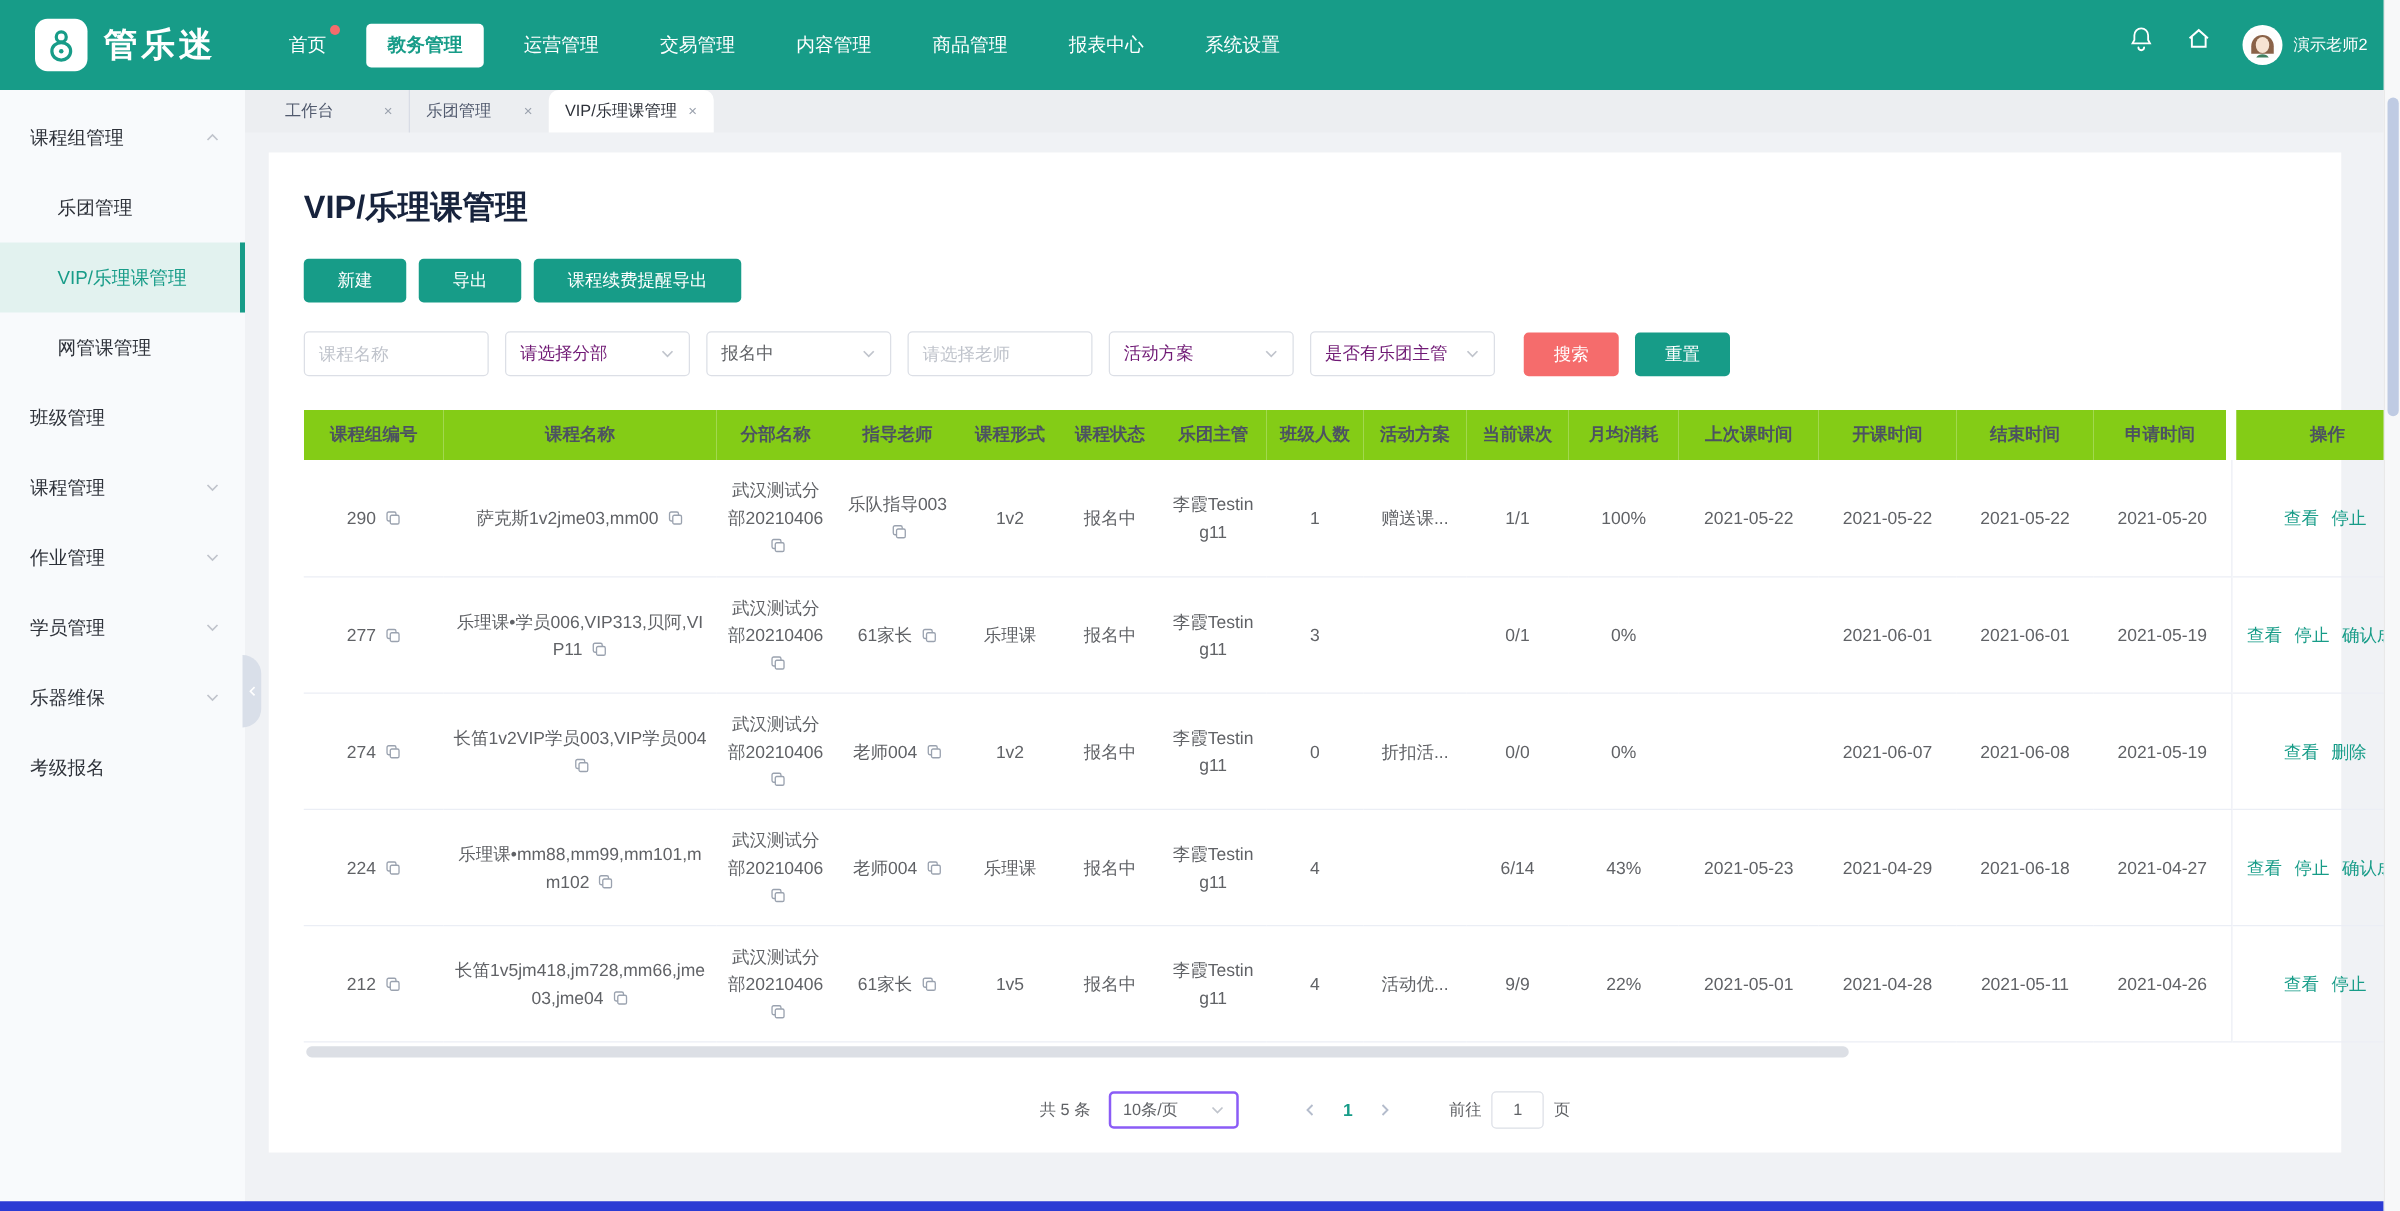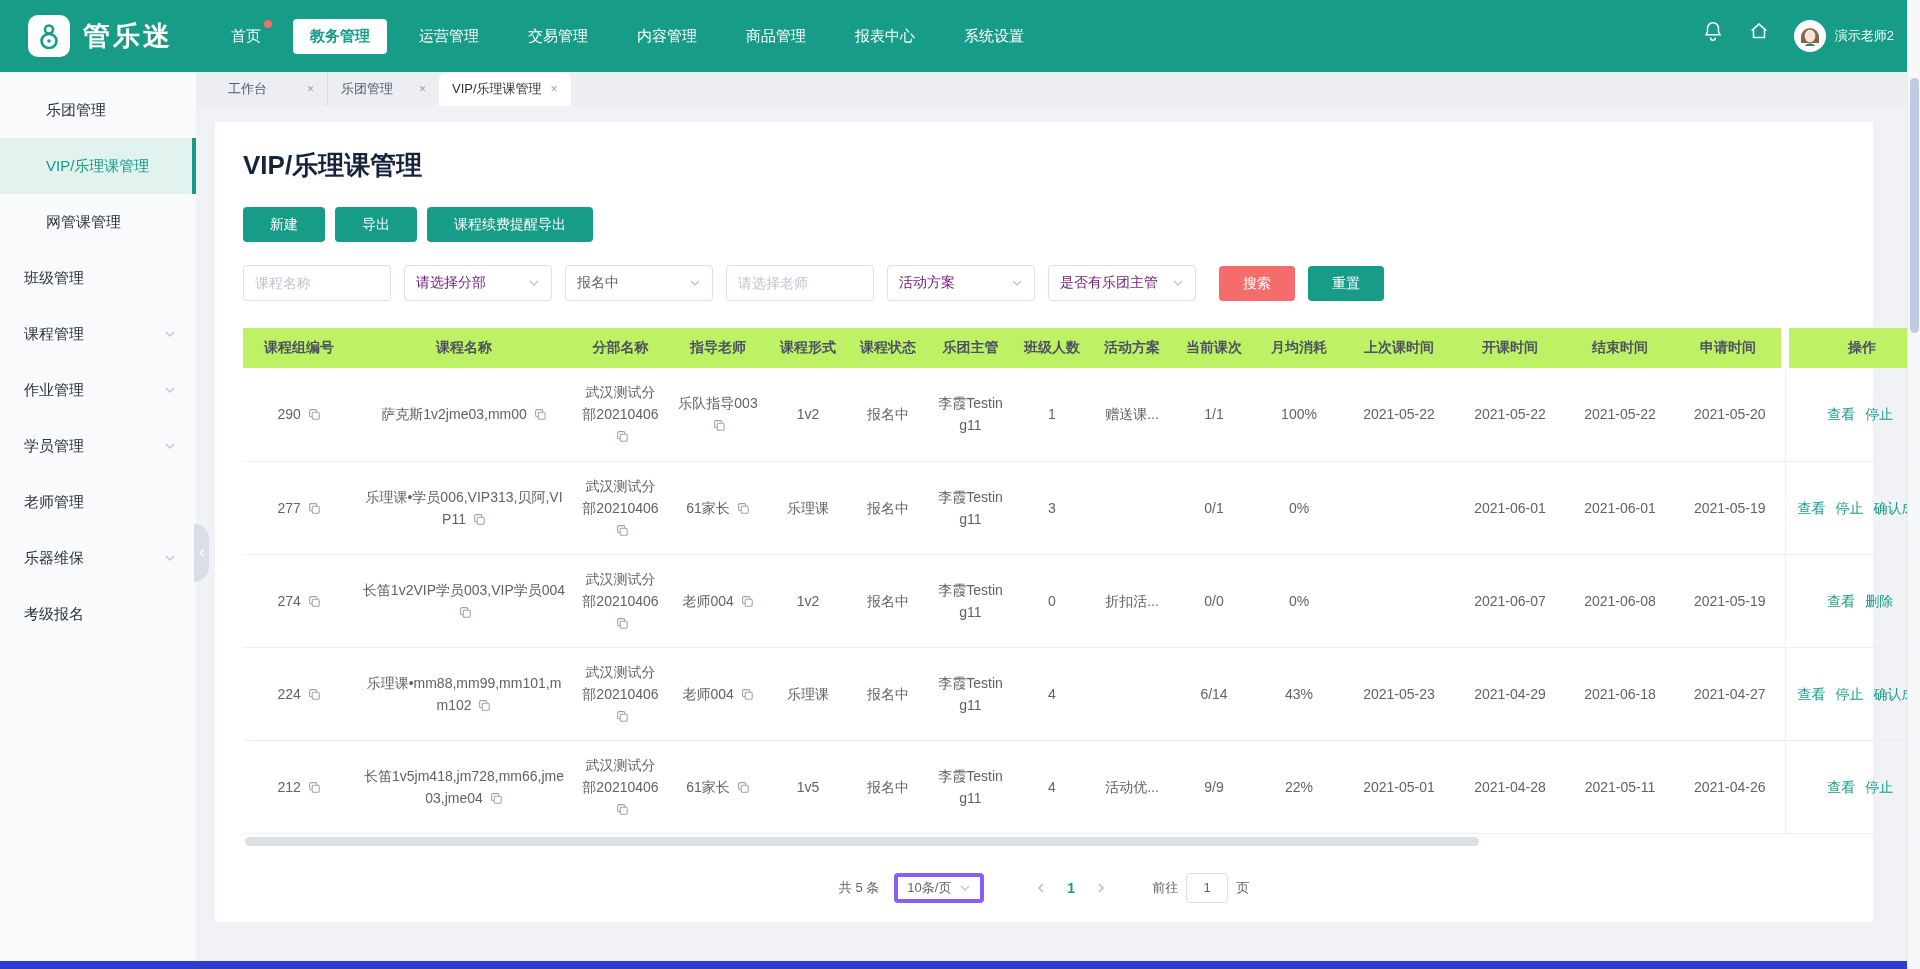--- a/index.html
+++ b/index.html
@@ -57,32 +57,32 @@
   .field{height:36px;width:148px;border:1px solid #dcdfe6;border-radius:4px;background:#fff;
     display:flex;align-items:center;justify-content:space-between;padding:0 11px;font-size:14px;cursor:pointer;}
   input.field{cursor:text;outline:none;color:#606266;}
   input.field::placeholder{color:#c0c4cc;}
   .field .placeholder{color:#701a75;overflow:hidden;white-space:nowrap;}
   .field .value{color:#606266;}
   .btn-search{background:var(--danger);margin-left:10px;padding:0 24px;}
   .btn-reset{background:var(--teal);padding:0 24px;}
   
   table{width:100%;border-collapse:collapse;table-layout:fixed;}
-  thead th{background:#bef264;height:40px;font-size:14px;color:#4c5261;font-weight:bold;padding:0 4px;white-space:nowrap;overflow:hidden;}
+  thead th{background:#84cc16;height:40px;font-size:14px;color:#4c5261;font-weight:bold;padding:0 4px;white-space:nowrap;overflow:hidden;}
   thead th.op{border-left:8px solid #fff;}
   tbody td{height:93px;border-bottom:1px solid #ebeef5;text-align:center;vertical-align:middle;
     font-size:14px;color:#606266;padding:8px 7px;line-height:22px;word-break:break-all;}
   tbody td.op{border-left:1px solid #ebeef5;word-break:keep-all;}
   .copy-icon{color:#9aa2af;margin-left:3px;vertical-align:-2px;cursor:pointer;}
   .action-link{color:var(--teal);cursor:pointer;margin:0 5px;white-space:nowrap;}
   .h-scrollbar{height:9px;margin-top:3px;position:relative;}
   .h-thumb{position:absolute;left:2px;top:0;height:9px;width:77%;background:#dcdfe5;border-radius:5px;cursor:pointer;}
   
   .pagination{display:flex;align-items:center;justify-content:center;gap:15px;margin-top:27px;font-size:13px;color:#606266;}
-  .page-size{width:90px;height:30px;border:4px solid #8b5cf6;border-radius:4px;display:flex;align-items:center;
+  .page-size{width:104px;height:30px;border:2px solid #8b5cf6;border-radius:4px;display:flex;align-items:center;
     justify-content:space-between;padding:0 9px;cursor:pointer;background:#fff;}
   .pager{display:flex;align-items:center;gap:20px;margin-left:36px;}
   .page-arrow{cursor:pointer;display:flex;align-items:center;}
   .page-num{color:var(--teal);font-weight:bold;font-size:14px;cursor:pointer;}
   .goto{display:flex;align-items:center;gap:8px;margin-left:30px;}
   .goto-input{width:42px;height:30px;border:1px solid #dcdfe6;border-radius:4px;text-align:center;font-size:13px;color:#606266;outline:none;}
   
   .v-scrollbar{position:absolute;right:0;top:0;width:13px;height:969px;background:#f7f8f9;border-left:1px solid #e9e9e9;z-index:20;}
   .v-thumb{position:absolute;left:2px;top:78px;width:9px;height:255px;background:#bfcbe3;border-radius:5px;cursor:pointer;}
   .bottom-strip{position:absolute;left:0;bottom:0;height:8px;width:1907px;background:var(--strip);z-index:19;}
@@ -135,20 +135,26 @@
       </span>
       <span>演示老师2</span>
     </span>
   </div>
 </div>
 
 <div class="layout">
 
   <div class="sidebar">
     <div id="sidebar-menu">
+        <div class="menu-item">
+          <span class="menu-label">课程组管理</span>
+          <svg class="chev up" width="12" height="12" viewBox="0 0 12 12">
+            <path d="M2 4l4 4 4-4" fill="none" stroke="#c0c4cc" stroke-width="1.4"></path>
+          </svg>
+        </div>
         <div class="menu-sub">
           <div class="menu-item sub">
             <span class="menu-label">乐团管理</span>
           </div>
           <div class="menu-item sub active">
             <span class="menu-label">VIP/乐理课管理</span>
           </div>
           <div class="menu-item sub">
             <span class="menu-label">网管课管理</span>
           </div>
@@ -166,23 +172,20 @@
           <span class="menu-label">作业管理</span>
           <svg class="chev down" width="12" height="12" viewBox="0 0 12 12">
             <path d="M2 4l4 4 4-4" fill="none" stroke="#c0c4cc" stroke-width="1.4"></path>
           </svg>
         </div>
         <div class="menu-item">
           <span class="menu-label">学员管理</span>
           <svg class="chev down" width="12" height="12" viewBox="0 0 12 12">
             <path d="M2 4l4 4 4-4" fill="none" stroke="#c0c4cc" stroke-width="1.4"></path>
           </svg>
-        </div>
-        <div class="menu-item">
-          <span class="menu-label">老师管理</span>
         </div>
         <div class="menu-item">
           <span class="menu-label">乐器维保</span>
           <svg class="chev down" width="12" height="12" viewBox="0 0 12 12">
             <path d="M2 4l4 4 4-4" fill="none" stroke="#c0c4cc" stroke-width="1.4"></path>
           </svg>
         </div>
         <div class="menu-item">
           <span class="menu-label">考级报名</span>
         </div>

